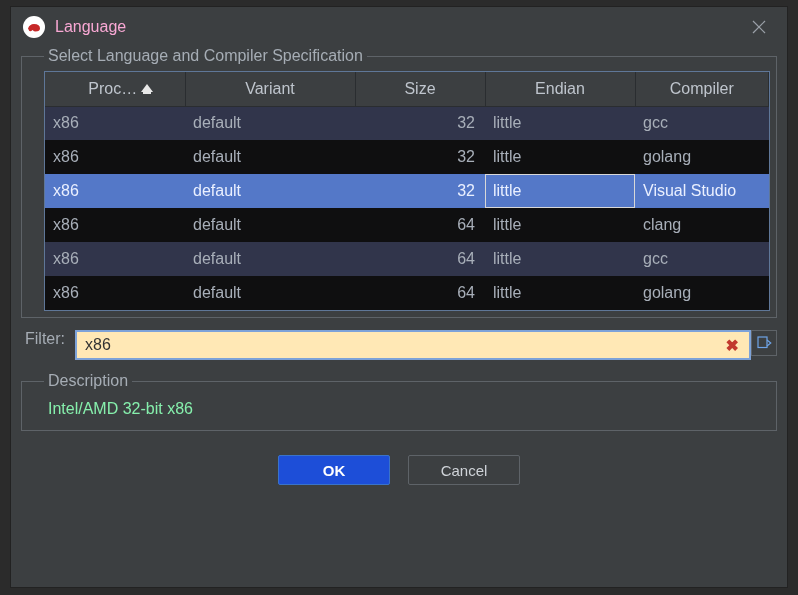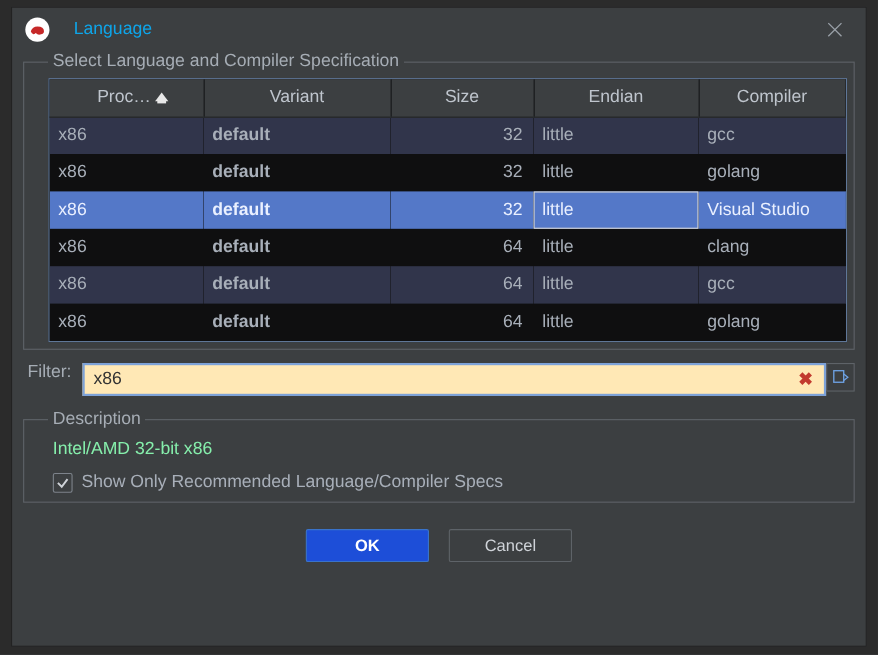--- a/index.html
+++ b/index.html
@@ -20,22 +20,21 @@
       background: #3c3f41;
       border: 1px solid #222;
       display: flex;
       flex-direction: column;
     }
     .titlebar {
       height: 40px;
       display: flex;
       align-items: center;
       padding: 0 12px;
-      color: #0ea5e9;
-      gap: 12px;
+      color: #f9a8d4;
     }
     .titlebar .app-icon {
       width: 22px;
       height: 22px;
       border-radius: 50%;
       background: #fff;
       display: flex;
       align-items: center;
       justify-content: center;
       margin-right: 10px;
@@ -123,21 +122,21 @@
       text-overflow: ellipsis;
     }
     tbody tr.stripe-dark { background: #0f0f10; }
     tbody tr.stripe-blue { background: #31354b; }
     tbody tr.selected { background: #5478c8; color: #eaf0ff; }
     tbody tr.selected td.focus-cell {
       outline: 1px solid #d8d8d8;
       outline-offset: -1px;
     }
     .col-proc { width: 140px; }
-    .col-variant { width: 170px; font-weight: bold; }
+    .col-variant { width: 170px; }
     .col-size { width: 130px; text-align: right; padding-right: 10px; }
     .col-endian { width: 150px; }
     .col-compiler { }
 
     .filter-row {
       display: flex;
       align-items: flex-start;
       padding: 2px 0 2px 4px;
     }
     .filter-label { font-size: 16px; color: #a6adb5; min-width: 50px; }
@@ -329,28 +328,20 @@
         <svg viewBox="0 0 24 24" fill="none">
           <rect x="4" y="4" width="12" height="14" stroke="#6ea3e6" stroke-width="1.6"></rect>
           <path d="M16 8 L21 12 L16 16" stroke="#6ea3e6" stroke-width="1.6" fill="none"></path>
         </svg>
       </div>
     </div>
 
     <fieldset>
       <legend>Description</legend>
       <div class="desc-text">Intel/AMD 32-bit x86</div>
-      <div class="checkbox-row">
-        <span class="chk">
-          <svg viewBox="0 0 16 16" fill="none" stroke-width="2">
-              <polyline points="3,8 7,12 13,4"></polyline>
-            </svg>
-        </span>
-        <span>Show Only Recommended Language/Compiler Specs</span>
-      </div>
     </fieldset>
 
     <div class="button-bar">
       <div class="btn primary">OK</div>
       <div class="btn">Cancel</div>
     </div>
 
   </div>
 </div>
 

